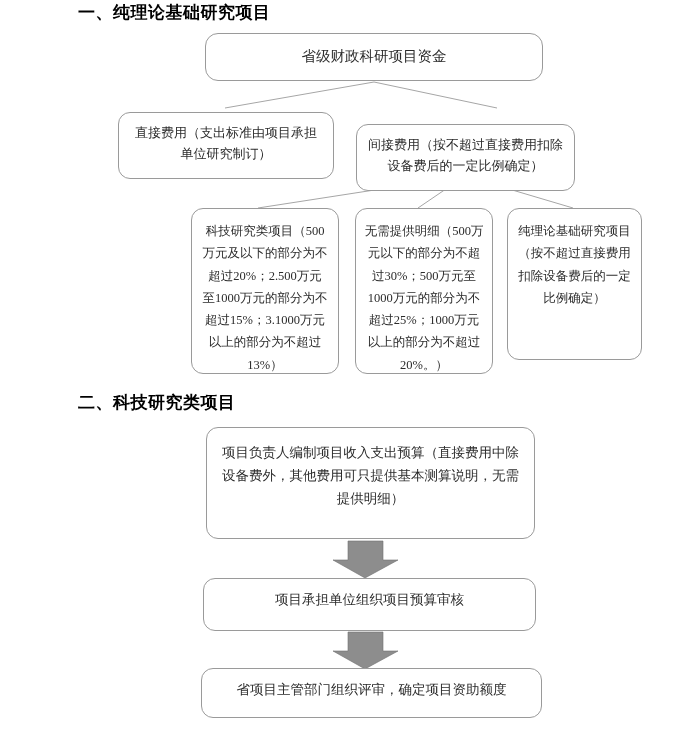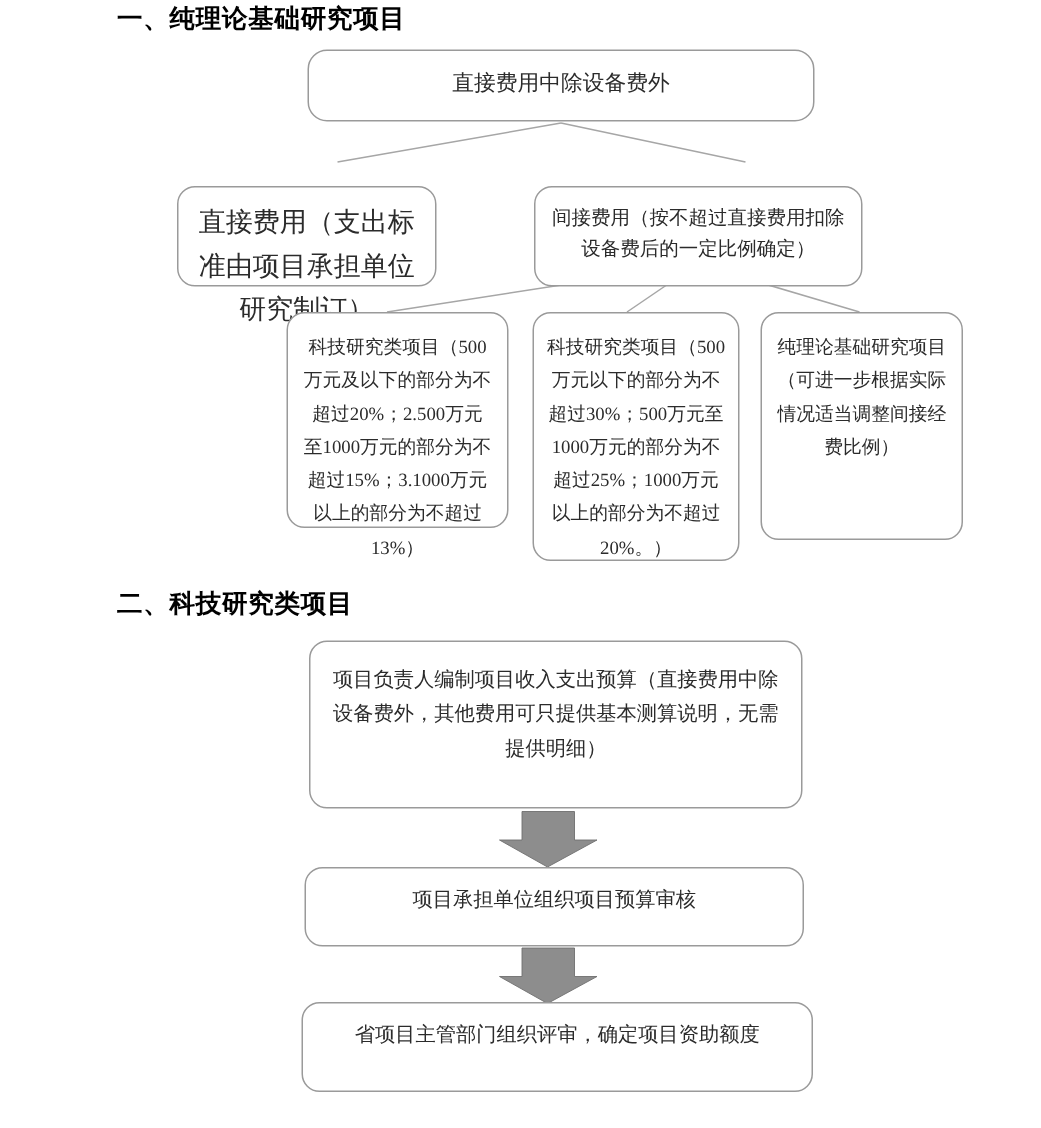--- a/index.html
+++ b/index.html
@@ -52,31 +52,31 @@
   }
 
   
   #node-root {
     left: 205px; top: 33px; width: 338px; height: 48px;
     border-radius: 13px;
     align-items: center;
     font-size: 14.5px;
   }
   #node-direct {
-    left: 118px; top: 124px; width: 173px; height: 67px;
-    font-size: 18px;
+    left: 118px; top: 112px; width: 216px; height: 67px;
+    font-size: 13px;
     padding: 9px 13px 0 13px;
   }
   #node-indirect {
     left: 356px; top: 124px; width: 219px; height: 67px;
     font-size: 13px;
     padding: 9px 10px 0 10px;
   }
   #node-leaf-1 {
-    left: 191px; top: 208px; width: 148px; height: 144px;
+    left: 191px; top: 208px; width: 148px; height: 166px;
     font-size: 12.5px;
     padding: 11px 10px 0 10px;
     line-height: 1.78;
   }
   #node-leaf-2 {
     left: 355px; top: 208px; width: 138px; height: 166px;
     font-size: 12.5px;
     padding: 11px 8px 0 8px;
     line-height: 1.78;
   }
@@ -93,21 +93,21 @@
     font-size: 13.5px;
     padding: 13px 14px 0 14px;
     line-height: 1.72;
   }
   #node-step-2 {
     left: 203px; top: 578px; width: 333px; height: 53px;
     font-size: 13.5px;
     padding: 10px 14px 0 14px;
   }
   #node-step-3 {
-    left: 201px; top: 668px; width: 341px; height: 60px;
+    left: 201px; top: 668px; width: 341px; height: 50px;
     font-size: 13.5px;
     padding: 10px 14px 0 14px;
   }
 
   
   .connectors {
     position: absolute;
     left: 0; top: 0;
     width: 694px; height: 752px;
     z-index: 1;
@@ -142,41 +142,41 @@
     <line class="conn-line" x1="465" y1="176" x2="573" y2="208"></line>
 
     <polygon class="arrow-shape" points="348,541 383,541 383,560 398,560 365,578 333,560 348,560"></polygon>
 
     <polygon class="arrow-shape" points="348,632 383,632 383,651 398,651 365,669 333,651 348,651"></polygon>
   </svg>
 
   <div class="heading" id="heading-1">一、纯理论基础研究项目</div>
 
   <div class="node" id="node-root">
-    <span class="txt">直接费用中除设备费外</span>
+    <span class="txt">省级财政科研项目资金</span>
   </div>
 
   <div class="node" id="node-direct">
     <span class="txt">直接费用（支出标准由项目承担单位研究制订）</span>
   </div>
 
   <div class="node" id="node-indirect">
     <span class="txt">间接费用（按不超过直接费用扣除设备费后的一定比例确定）</span>
   </div>
 
   <div class="node" id="node-leaf-1">
     <span class="txt">科技研究类项目（500万元及以下的部分为不超过20%；2.500万元至1000万元的部分为不超过15%；3.1000万元以上的部分为不超过13%）</span>
   </div>
 
   <div class="node" id="node-leaf-2">
-    <span class="txt">科技研究类项目（500万元以下的部分为不超过30%；500万元至1000万元的部分为不超过25%；1000万元以上的部分为不超过20%。）</span>
+    <span class="txt">无需提供明细（500万元以下的部分为不超过30%；500万元至1000万元的部分为不超过25%；1000万元以上的部分为不超过20%。）</span>
   </div>
 
   <div class="node" id="node-leaf-3">
-    <span class="txt">纯理论基础研究项目（可进一步根据实际情况适当调整间接经费比例）</span>
+    <span class="txt">纯理论基础研究项目（按不超过直接费用扣除设备费后的一定比例确定）</span>
   </div>
 
   <div class="heading" id="heading-2">二、科技研究类项目</div>
 
   <div class="node" id="node-step-2">
     <span class="txt">项目承担单位组织项目预算审核</span>
   </div>
 
   <div class="node" id="node-step-1">
     <span class="txt">项目负责人编制项目收入支出预算（直接费用中除设备费外，其他费用可只提供基本测算说明，无需提供明细）</span>

